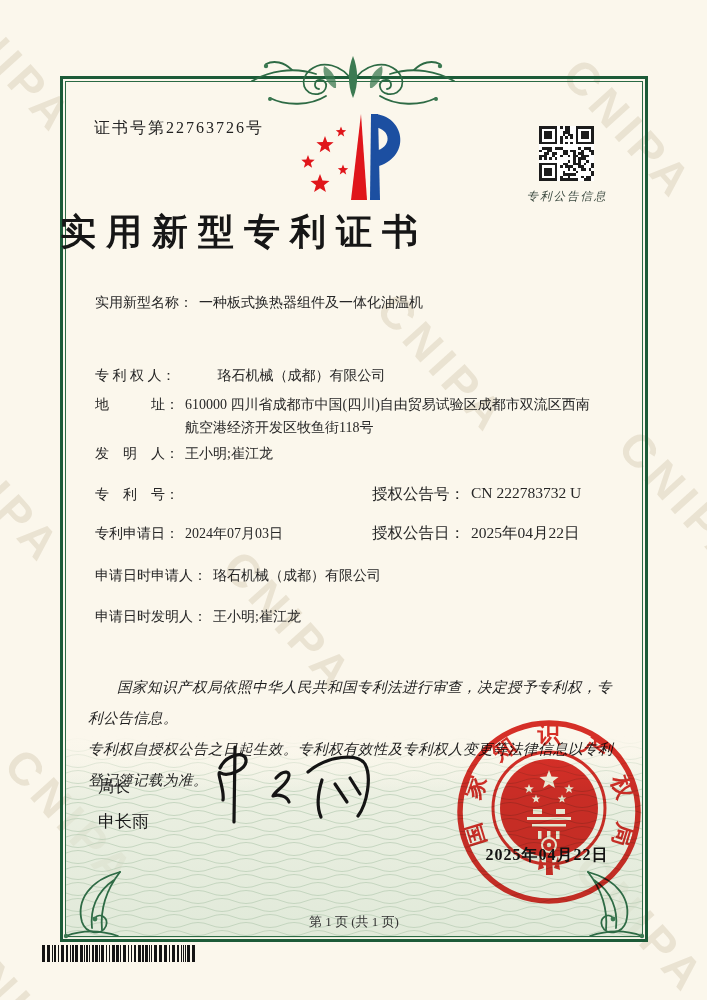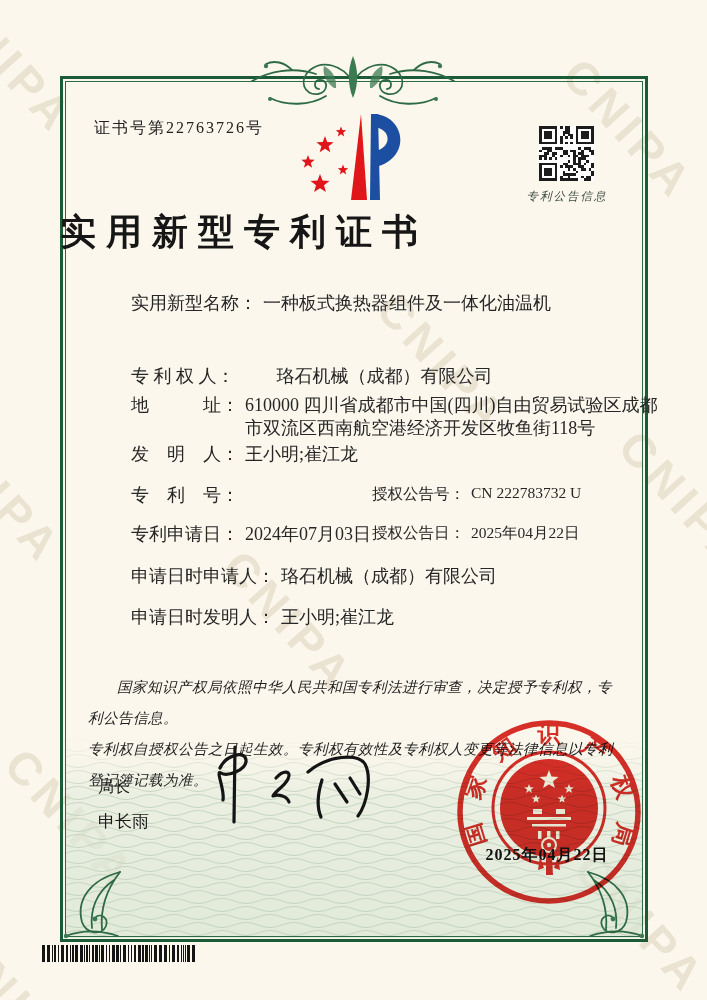--- a/index.html
+++ b/index.html
@@ -22,21 +22,21 @@
   .orn{position:absolute;z-index:4;}
   
   .certno{position:absolute;left:94px;top:118px;font-size:16px;letter-spacing:2px;color:#222;z-index:5;}
   .logo{position:absolute;left:292px;top:108px;z-index:5;}
   .qr{position:absolute;left:539px;top:126px;z-index:5;}
   .qrcap{position:absolute;left:512px;top:189px;width:110px;text-align:center;font-size:11.5px;
          font-style:italic;letter-spacing:2px;color:#3c4a40;z-index:5;}
   .title{position:absolute;left:60px;top:208px;width:588px;font-size:36px;
          font-weight:700;letter-spacing:10px;color:#161616;z-index:5;}
   
-  .row{position:absolute;left:95px;width:530px;font-size:18px;line-height:22.5px;z-index:5;display:flex;margin-left:36px;}
+  .row{position:absolute;left:95px;width:530px;font-size:14px;line-height:22.5px;z-index:5;display:flex;}
   .row .lab{white-space:pre;flex:0 0 auto;}
   .row .val{margin-left:6px;}
   .r-name{top:292px;} .r-patentee{top:365px;gap:36px;} .r-address{top:394px;} .r-inventors{top:443px;}
   .r-nums{top:484px;} .r-dates{top:523px;} .r-app{top:565px;} .r-inv2{top:606px;}
   .r-address .val{width:414px;}
   .col2{position:absolute;left:372px;top:484px;display:flex;font-size:15.5px;z-index:5;}
   .col2b{top:523px;}
   
   .statement{position:absolute;left:88px;top:672px;width:536px;font-size:14.5px;line-height:31px;
              font-style:italic;letter-spacing:.5px;color:#1e1e1e;z-index:5;}
@@ -380,20 +380,21 @@
         <text x="0" y="0" text-anchor="middle" transform="translate(32.7,69.6) rotate(-71.3)">家</text>
         <text x="0" y="0" text-anchor="middle" transform="translate(58.2,35.1) rotate(-35.7)">知</text>
         <text x="0" y="0" text-anchor="middle" transform="translate(99.0,22.0) rotate(0.0)">识</text>
         <text x="0" y="0" text-anchor="middle" transform="translate(139.8,35.1) rotate(35.7)">产</text>
         <text x="0" y="0" text-anchor="middle" transform="translate(165.3,69.6) rotate(71.3)">权</text>
         <text x="0" y="0" text-anchor="middle" transform="translate(165.9,112.5) rotate(107.0)">局</text>
       </g>
   </svg>
   <div class="seal-date">2025年04月22日</div>
 
+  <div class="pageno">第 1 页 (共 1 页)</div>
   <svg class="barcode" id="barcode" width="156" height="17">
       <rect x="0" y="0" width="3" height="17" fill="#141414"></rect>
       <rect x="5" y="0" width="3" height="17" fill="#141414"></rect>
       <rect x="10" y="0" width="1" height="17" fill="#141414"></rect>
       <rect x="12" y="0" width="2" height="17" fill="#141414"></rect>
       <rect x="16" y="0" width="1" height="17" fill="#141414"></rect>
       <rect x="19" y="0" width="3" height="17" fill="#141414"></rect>
       <rect x="24" y="0" width="2" height="17" fill="#141414"></rect>
       <rect x="28" y="0" width="1" height="17" fill="#141414"></rect>
       <rect x="30" y="0" width="2" height="17" fill="#141414"></rect>

